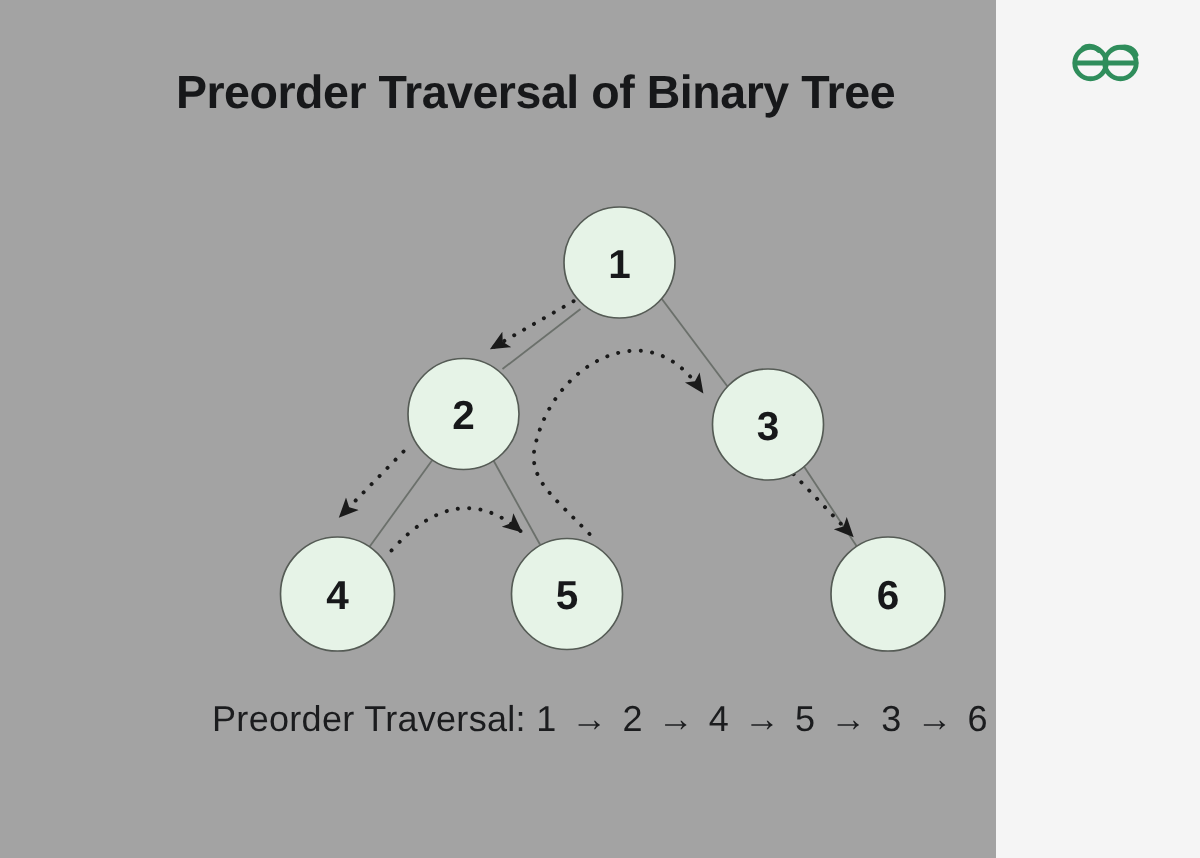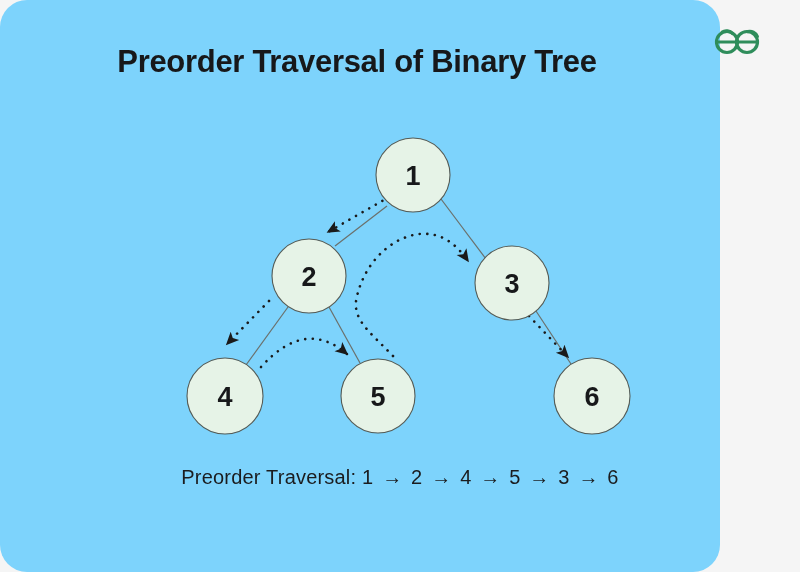--- a/index.html
+++ b/index.html
@@ -9,24 +9,23 @@
   body {
     width: 800px;
     height: 572px;
     background: #f5f5f5;
     font-family: "Liberation Sans", sans-serif;
     overflow: hidden;
     position: relative;
   }
   #canvas {
     position: relative;
-    width: 720px;
+    width: 664px;
     height: 572px;
-    background: #7dd3fc;
-    border-radius: 27px;
+    background: #a3a3a3;
   }
   .logo {
     position: absolute;
     top: 20px;
     left: 708px;
     width: 58px;
     height: 40px;
   }
   .title {
     position: absolute;
@@ -75,21 +74,21 @@
     stroke-dasharray: 0.1 7.5;
     fill: none;
   }
   .caption {
     position: absolute;
     top: 466px;
     left: 0;
     width: 800px;
     text-align: center;
     font-family: "Liberation Sans", sans-serif;
-    font-size: 20px;
+    font-size: 24px;
     font-weight: normal;
     color: #1b1c1e;
     letter-spacing: 0.2px;
     white-space: nowrap;
   }
   .caption .arrow {
     padding: 0 3px;
   }
 </style>
 </head>

